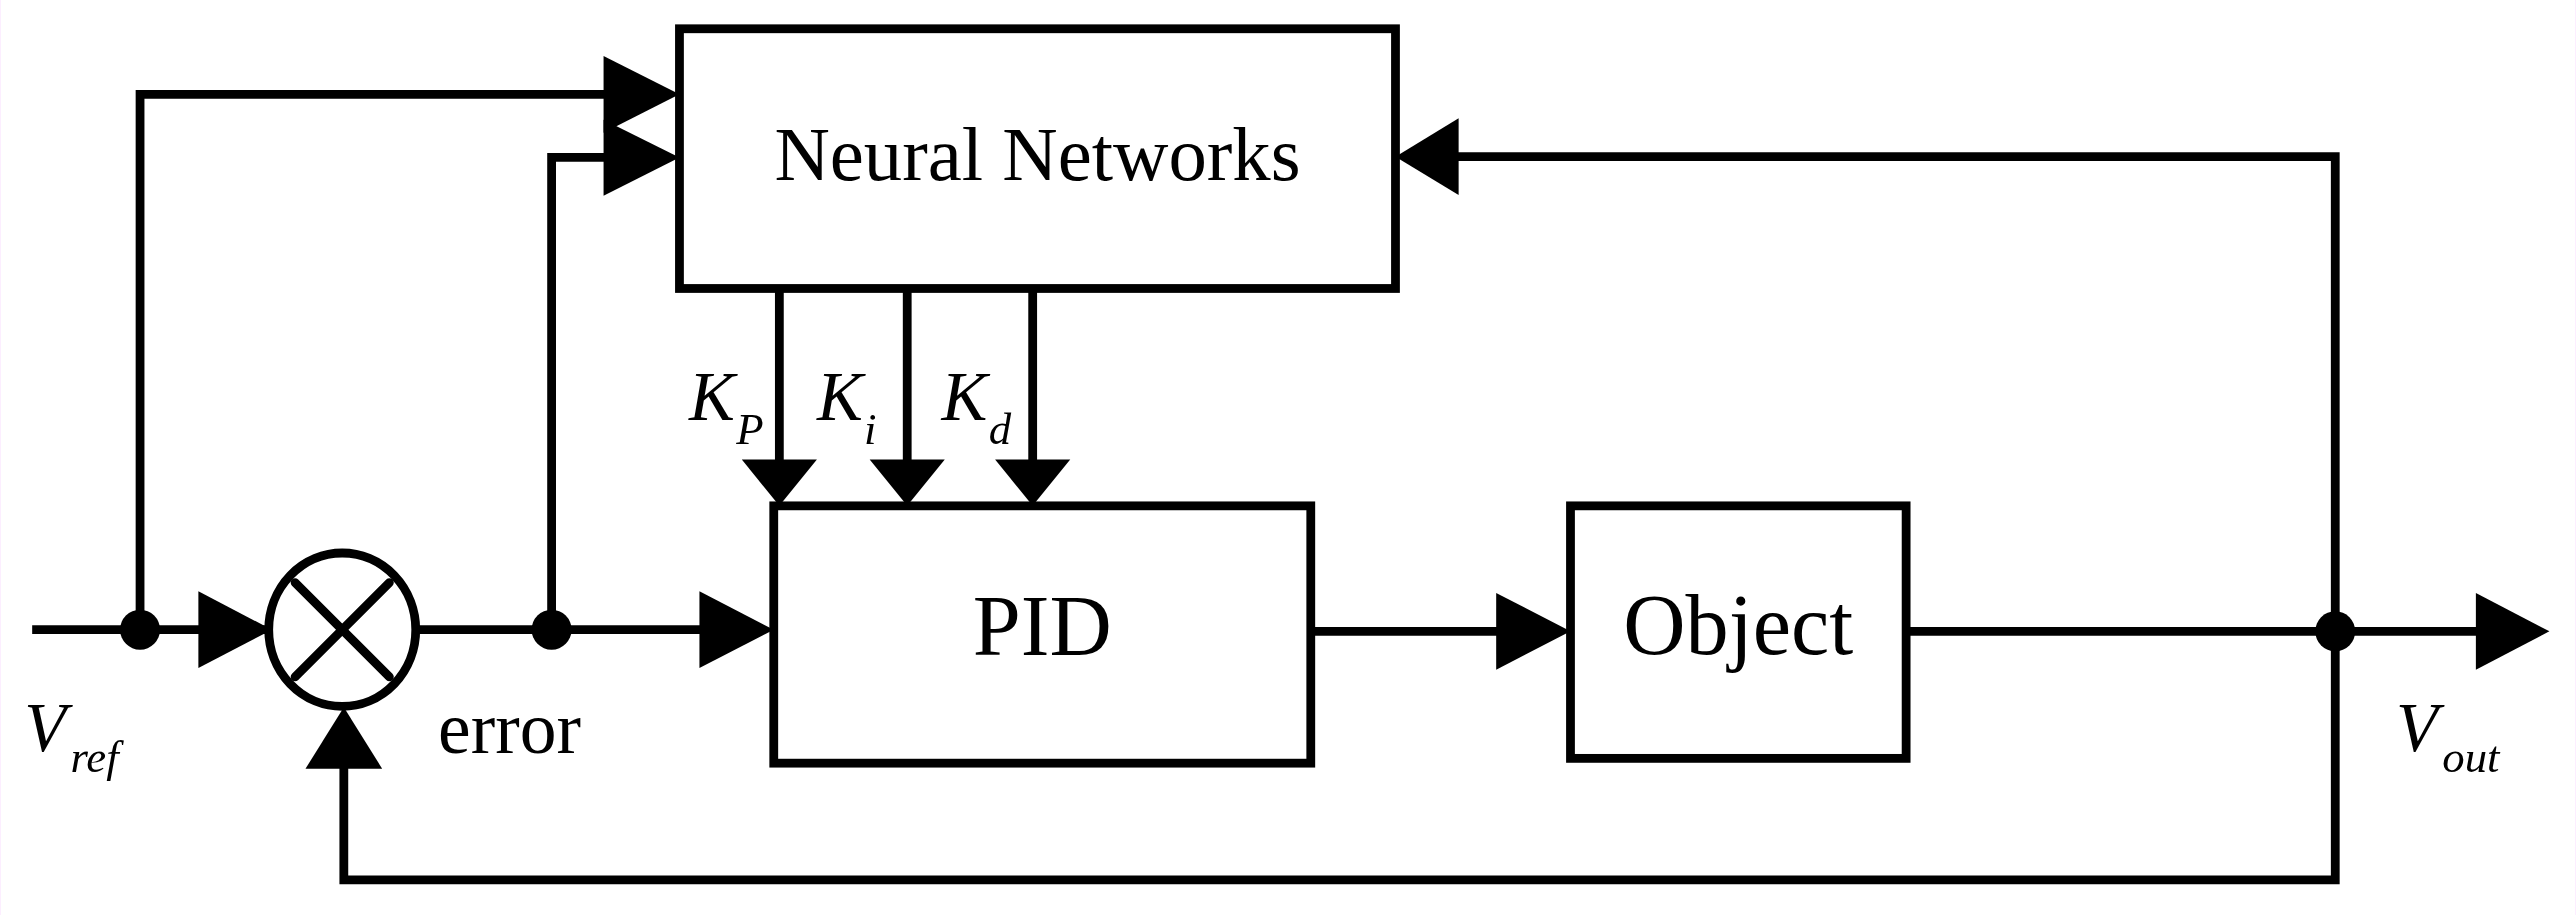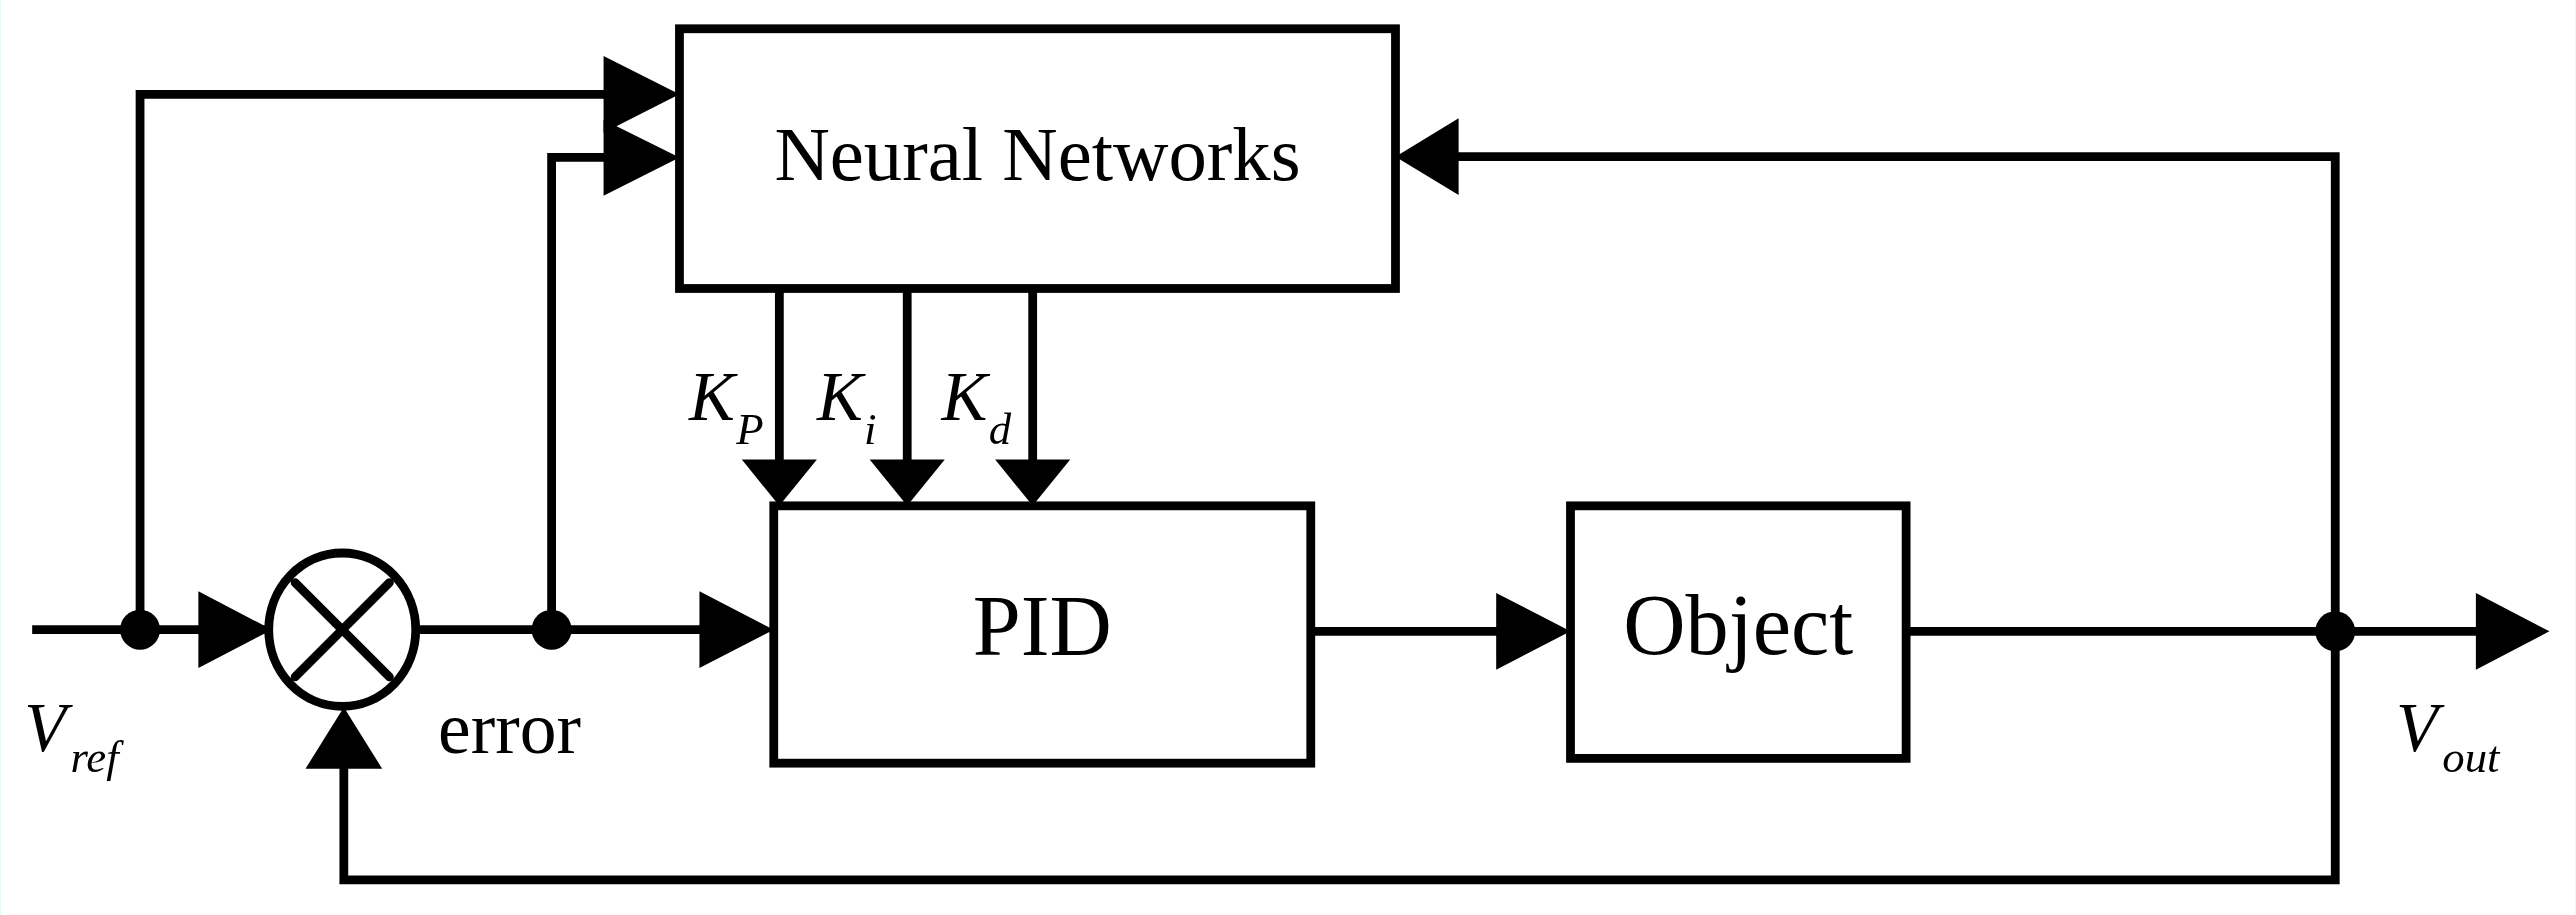--- a/index.html
+++ b/index.html
@@ -11,21 +11,21 @@
   body {
     width: 2576px;
     height: 915px;
     overflow: hidden;
     font-family: "Liberation Serif", "DejaVu Serif", serif;
   }
   #diagram-root {
     position: relative;
     width: 2576px;
     height: 915px;
-    background: #5eead4;
+    background: #f0abfc;
   }
   svg#block-diagram {
     display: block;
     width: 2576px;
     height: 915px;
   }
   .wire {
     stroke: #000000;
     stroke-width: 11;
     fill: none;

